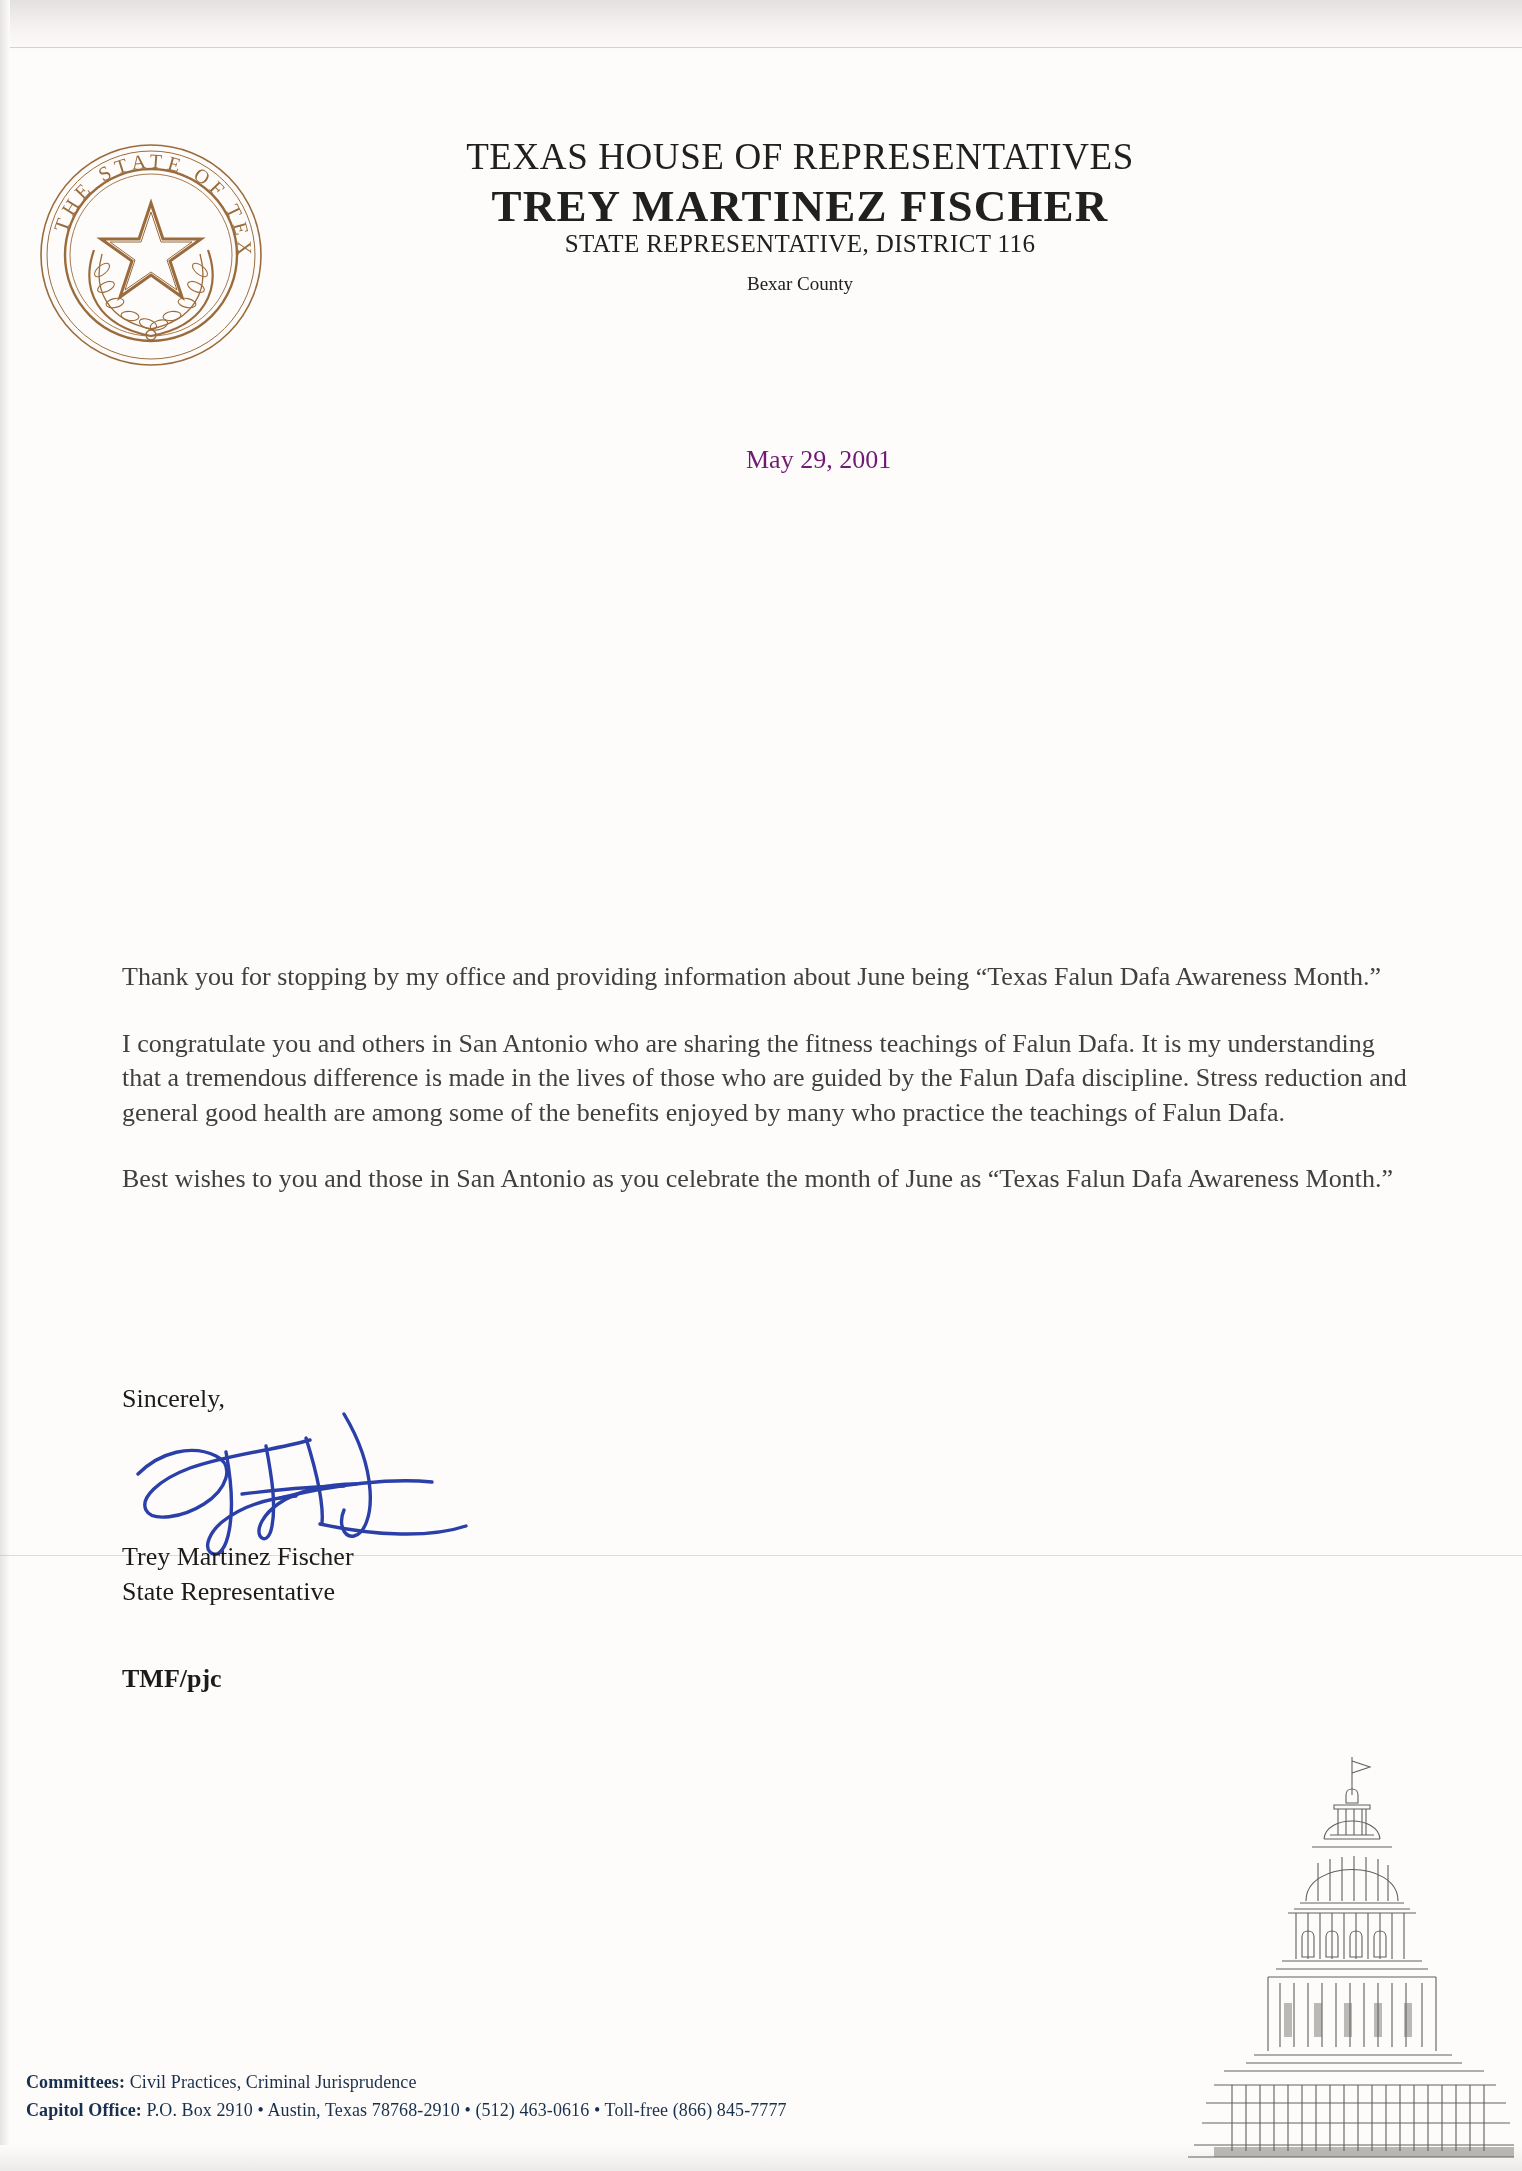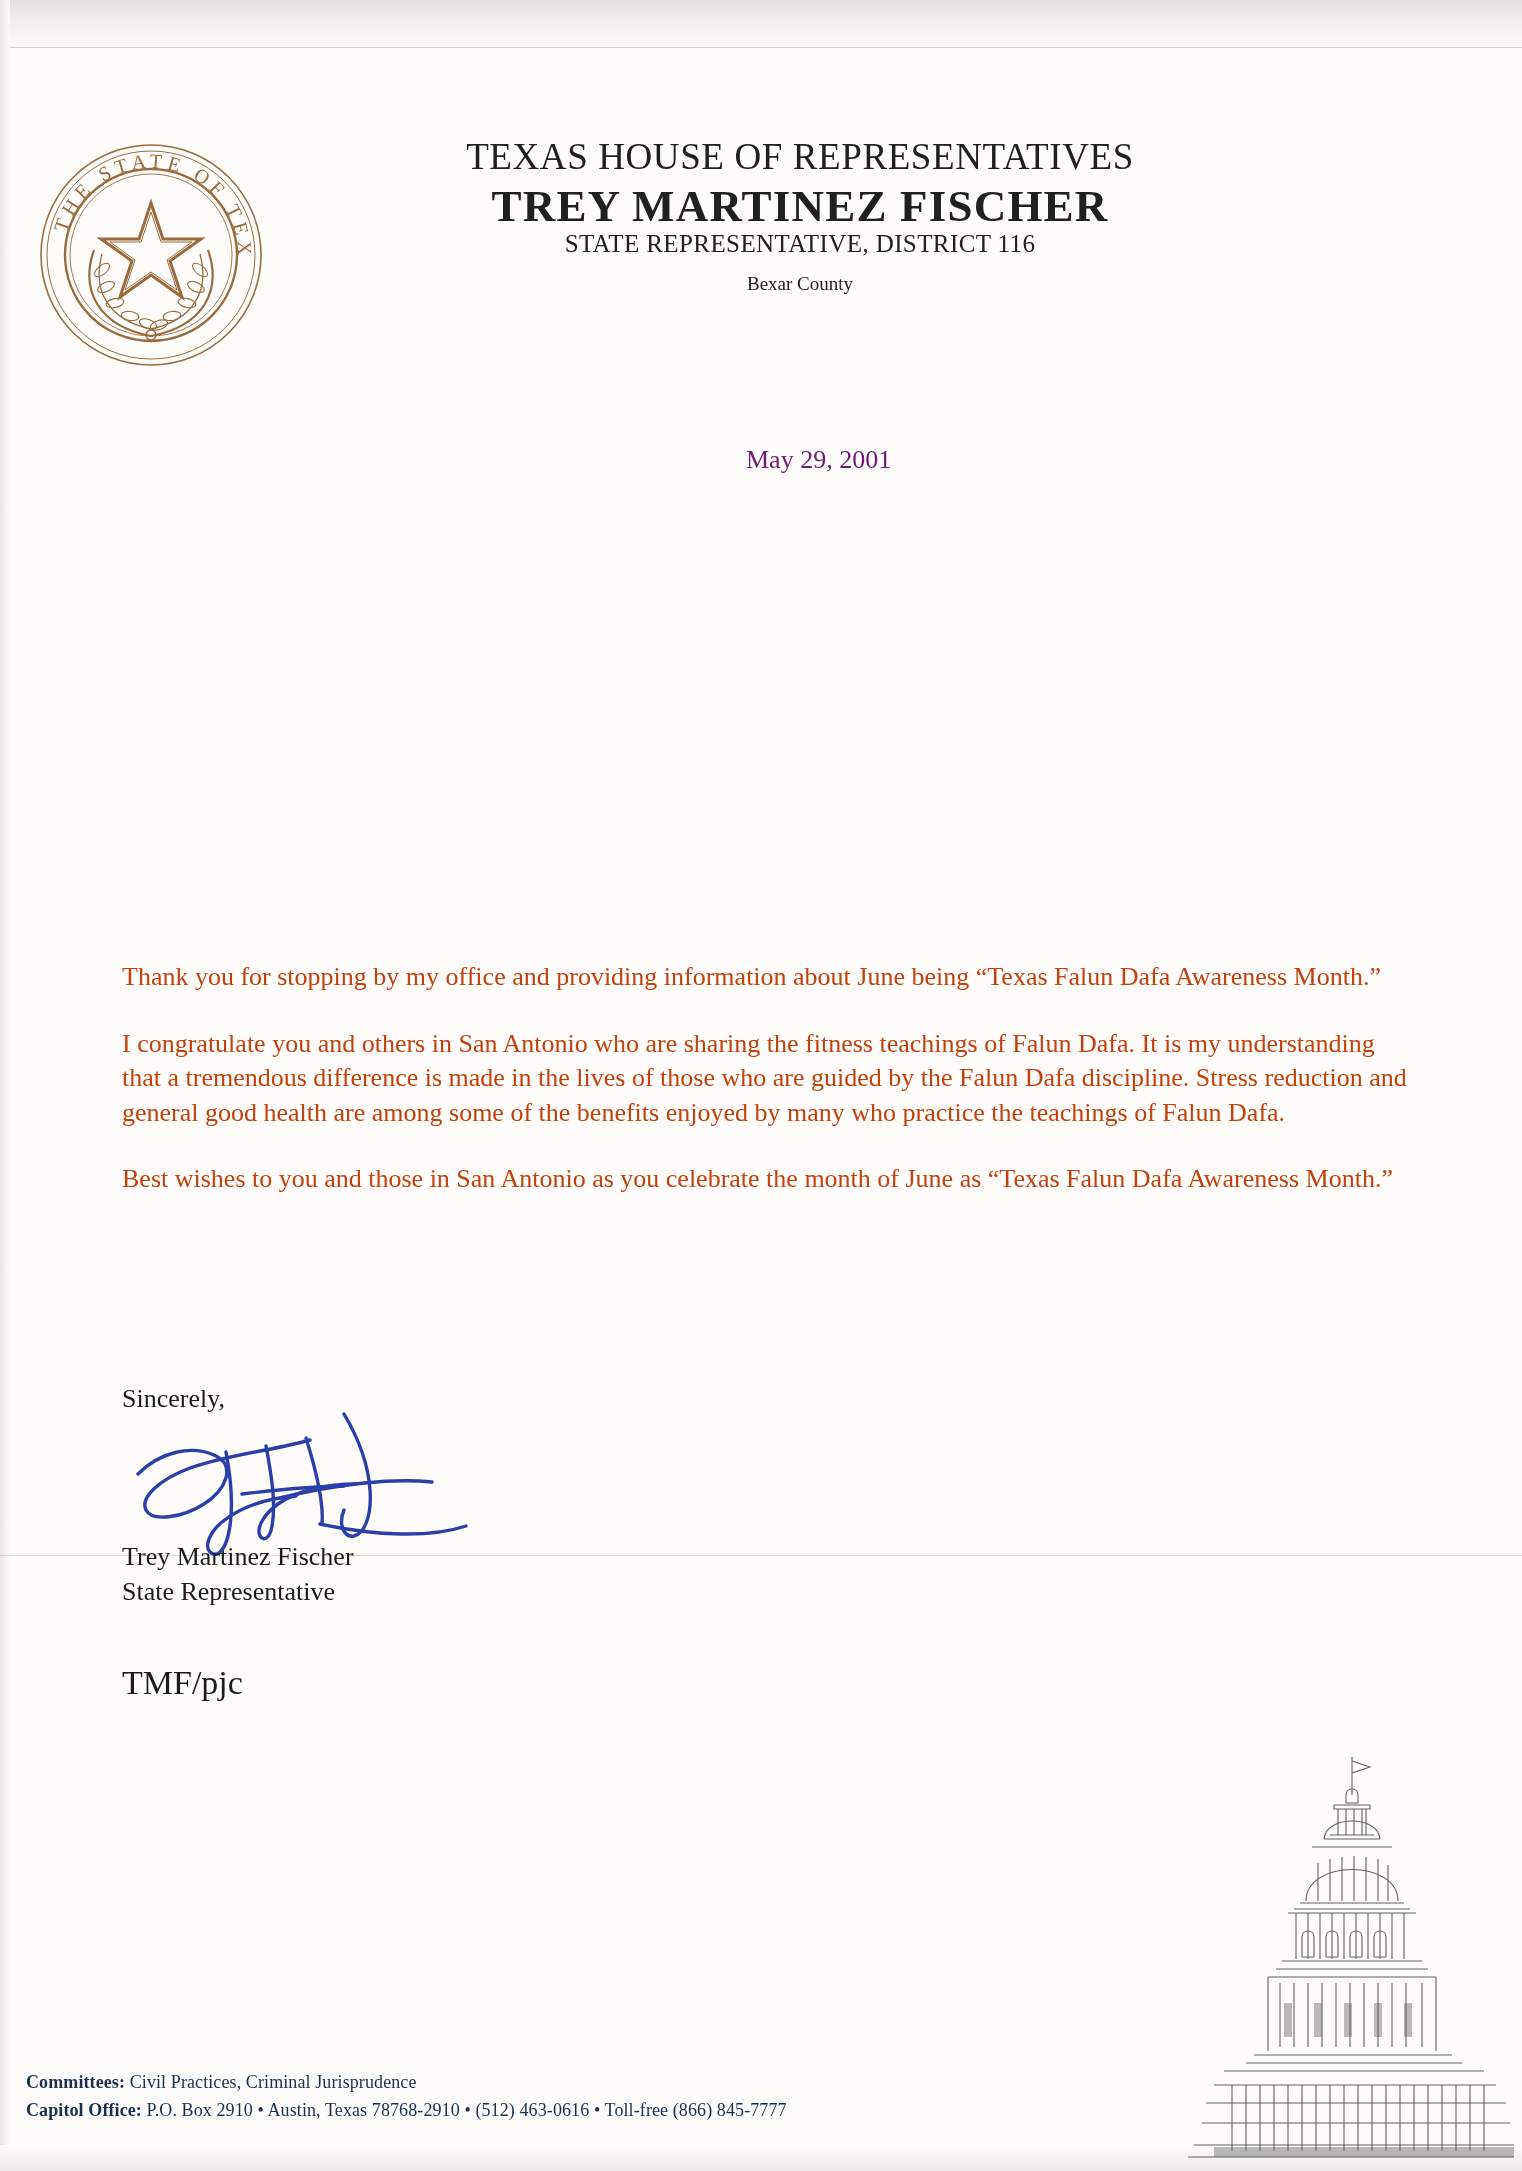--- a/index.html
+++ b/index.html
@@ -101,21 +101,21 @@
   }
 
   
   .body-text {
     position: absolute;
     left: 122px;
     top: 960px;
     width: 1290px;
     font-size: 26px;
     line-height: 1.33;
-    color: #c2410c;
+    color: #404040;
   }
   .body-text p {
     margin: 0 0 32px 0;
   }
   .closing {
     position: absolute;
     left: 122px;
     top: 1382px;
     font-size: 26px;
     color: #1b1b1a;
@@ -126,22 +126,23 @@
     left: 122px;
     top: 1540px;
     font-size: 26px;
     color: #1b1b1a;
     line-height: 1.33;
   }
   .initials {
     position: absolute;
     left: 122px;
     top: 1664px;
-    font-size: 34px;
+    font-size: 26px;
     color: #1b1b1a;
+    font-weight: bold;
   }
 
   
   .signature {
     position: absolute;
     left: 130px;
     top: 1386px;
     width: 420px;
     height: 190px;
     pointer-events: none;

